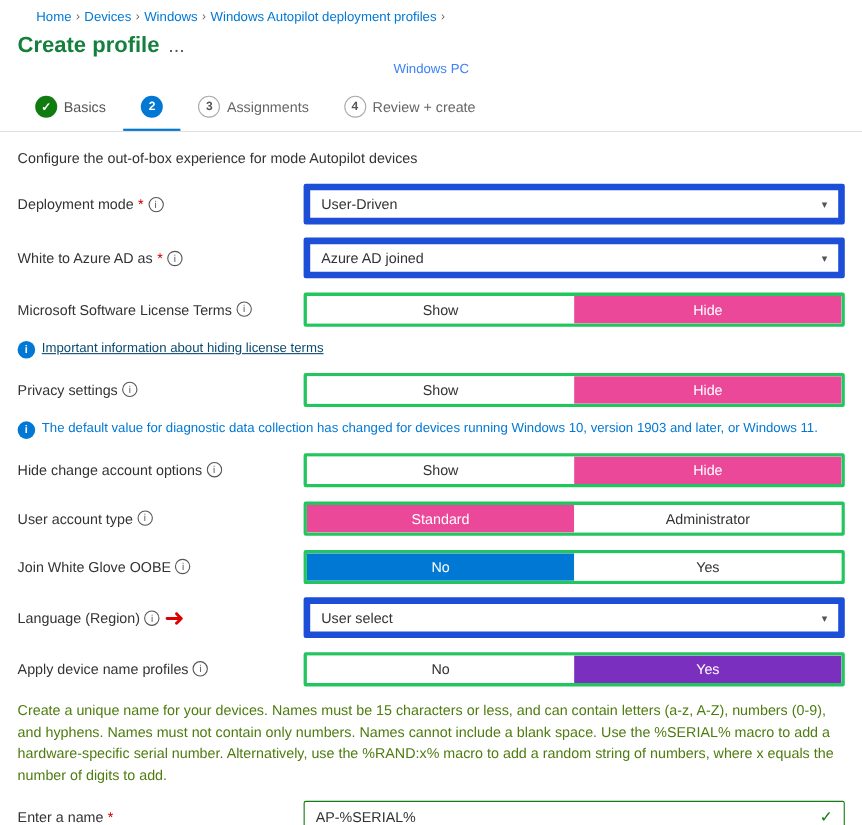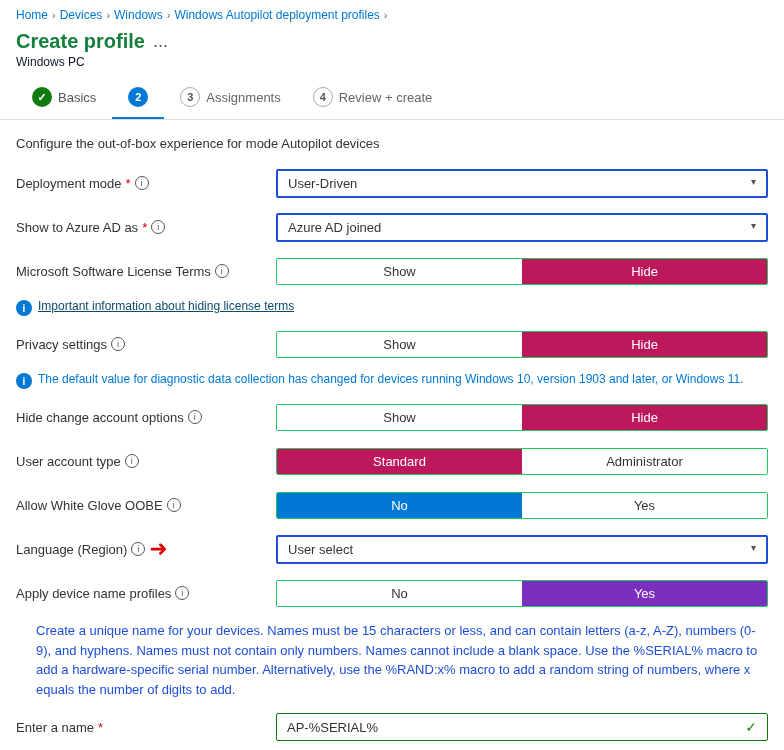--- a/index.html
+++ b/index.html
@@ -10,21 +10,21 @@
       background: #fff;
       width: 784px;
       min-height: 750px;
       padding: 0;
     }
 
     
     .breadcrumb {
       display: flex;
       align-items: center;
-      padding: 8px 16px 4px 16px;
+      padding: 8px 16px 4px 33px;
       font-size: 12px;
       color: #0078d4;
       gap: 4px;
     }
     .breadcrumb a {
       color: #0078d4;
       text-decoration: none;
       cursor: pointer;
     }
     .breadcrumb .sep {
@@ -46,22 +46,23 @@
       font-weight: 600;
       color: #15803d;
     }
     .more-icon {
       font-size: 18px;
       color: #555;
       cursor: pointer;
     }
     .page-subtitle {
       font-size: 12px;
-      color: #0f172a;
+      color: #3b82f6;
       margin-top: 2px;
+      text-align: center;
     }
 
     
     .tabs {
       display: flex;
       align-items: center;
       padding: 0 16px;
       border-bottom: 1px solid #e0e0e0;
       margin-bottom: 16px;
     }
@@ -149,57 +150,57 @@
       cursor: pointer;
       flex-shrink: 0;
     }
     .form-control {
       flex: 1;
     }
 
     
     .dropdown {
       display: flex;
-      align-items: flex-start;
+      align-items: center;
       justify-content: space-between;
       padding: 5px 10px;
-      border: 2px solid #1d4ed8;
+      border: 6px solid #1d4ed8;
       border-radius: 2px;
       background: #fff;
       cursor: pointer;
       font-size: 13px;
       color: #333;
       width: 100%;
     }
     .dropdown .chevron {
       font-size: 10px;
       color: #555;
     }
 
     
     .toggle-group {
       display: flex;
       width: 100%;
       border-radius: 2px;
       overflow: hidden;
-      border: 1px solid #22c55e;
+      border: 3px solid #22c55e;
     }
     .toggle-btn {
       flex: 1;
       padding: 5px 10px;
       text-align: center;
       cursor: pointer;
       font-size: 13px;
       background: #fff;
       color: #333;
       border: none;
       outline: none;
     }
     .toggle-btn.active-blue {
-      background: #be185d;
+      background: #ec4899;
       color: #fff;
     }
     .toggle-btn.active-purple {
       background: #7b2fbe;
       color: #fff;
     }
     .toggle-btn.active-blue-no {
       background: #0078d4;
       color: #fff;
     }
@@ -259,24 +260,23 @@
     }
     .red-arrow {
       color: #d00;
       font-size: 22px;
       margin-right: 6px;
     }
 
     
     .desc-text {
       font-size: 13px;
-      color: #1d4ed8;
+      color: #4d7c0f;
       line-height: 1.5;
       margin-bottom: 12px;
-      margin-left: 20px;
     }
 
     
     .text-input {
       display: flex;
       align-items: center;
       justify-content: space-between;
       padding: 5px 10px;
       border: 1px solid #107c10;
       border-radius: 2px;
@@ -348,21 +348,21 @@
     <div class="form-control">
       <div class="dropdown">
         <span>User-Driven</span>
         <span class="chevron">▾</span>
       </div>
     </div>
   </div>
 
   <div class="form-row">
     <div class="form-label">
-      <span>Show to Azure AD as</span>
+      <span>White to Azure AD as</span>
       <span class="required">*</span>
       <span class="info-icon">i</span>
     </div>
     <div class="form-control">
       <div class="dropdown">
         <span>Azure AD joined</span>
         <span class="chevron">▾</span>
       </div>
     </div>
   </div>
@@ -424,21 +424,21 @@
     <div class="form-control">
       <div class="toggle-group">
         <button class="toggle-btn active-blue">Standard</button>
         <button class="toggle-btn">Administrator</button>
       </div>
     </div>
   </div>
 
   <div class="form-row">
     <div class="form-label">
-      <span>Allow White Glove OOBE</span>
+      <span>Join White Glove OOBE</span>
       <span class="info-icon">i</span>
     </div>
     <div class="form-control">
       <div class="toggle-group">
         <button class="toggle-btn active-blue-no">No</button>
         <button class="toggle-btn">Yes</button>
       </div>
     </div>
   </div>
 

